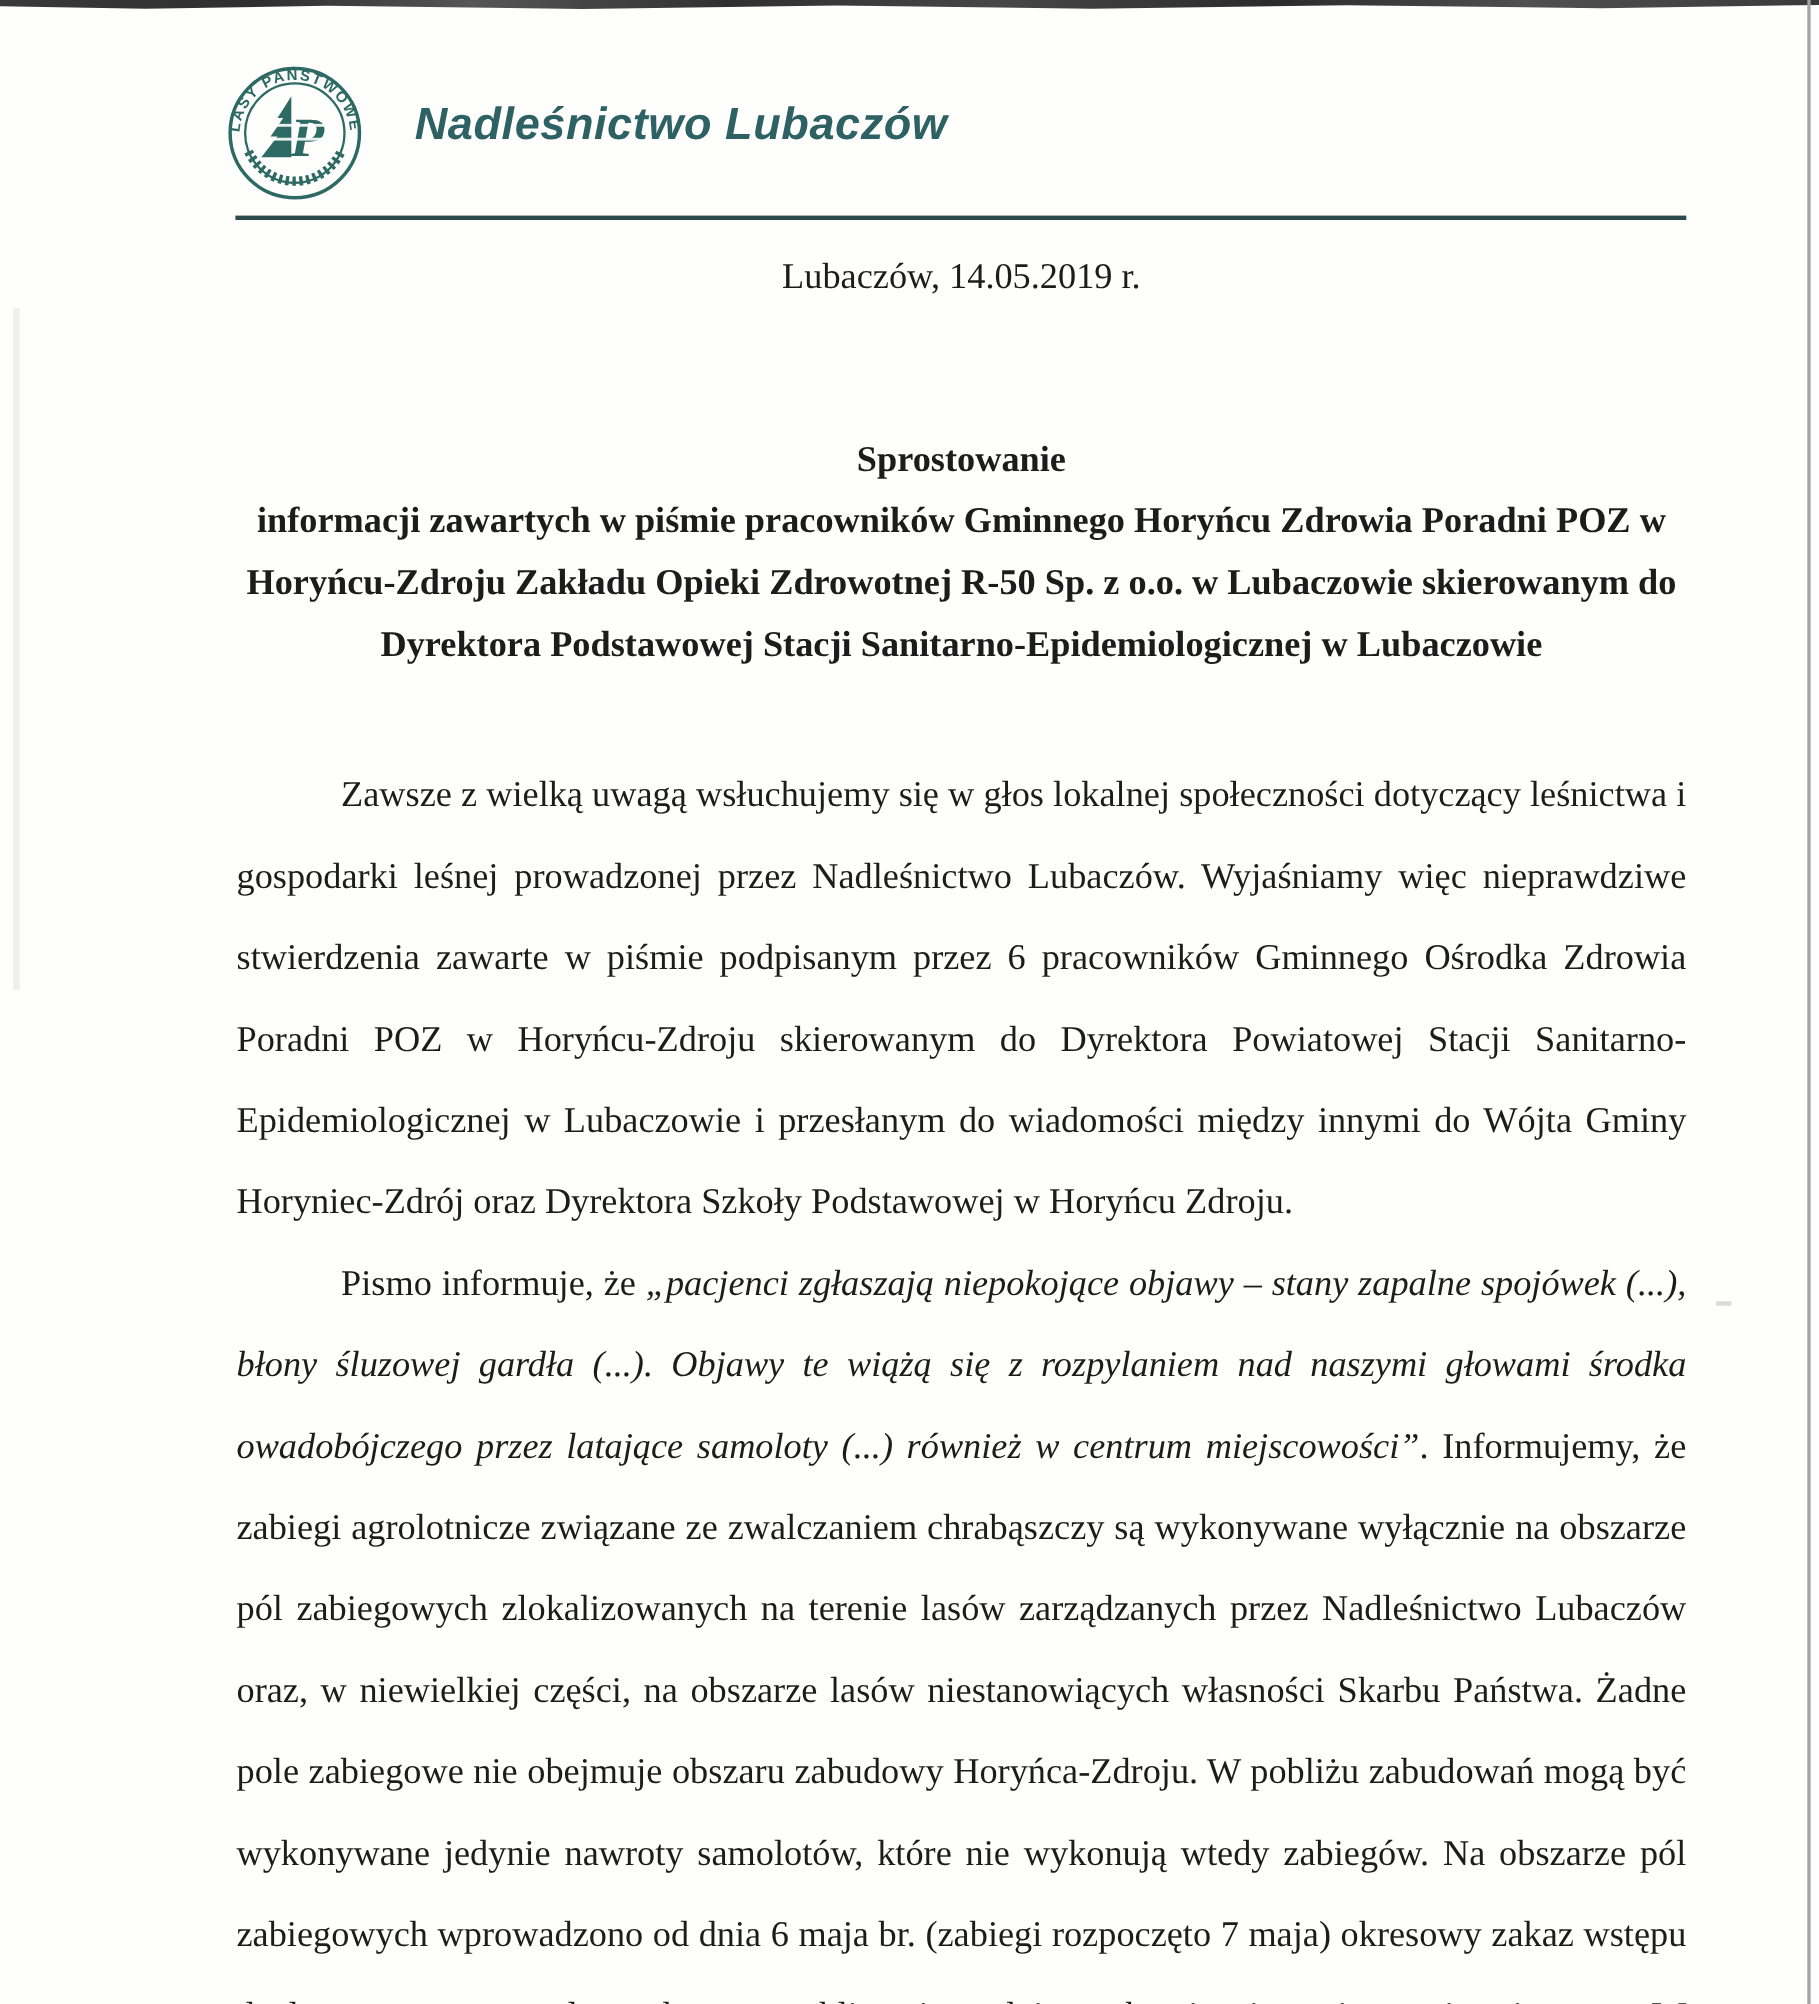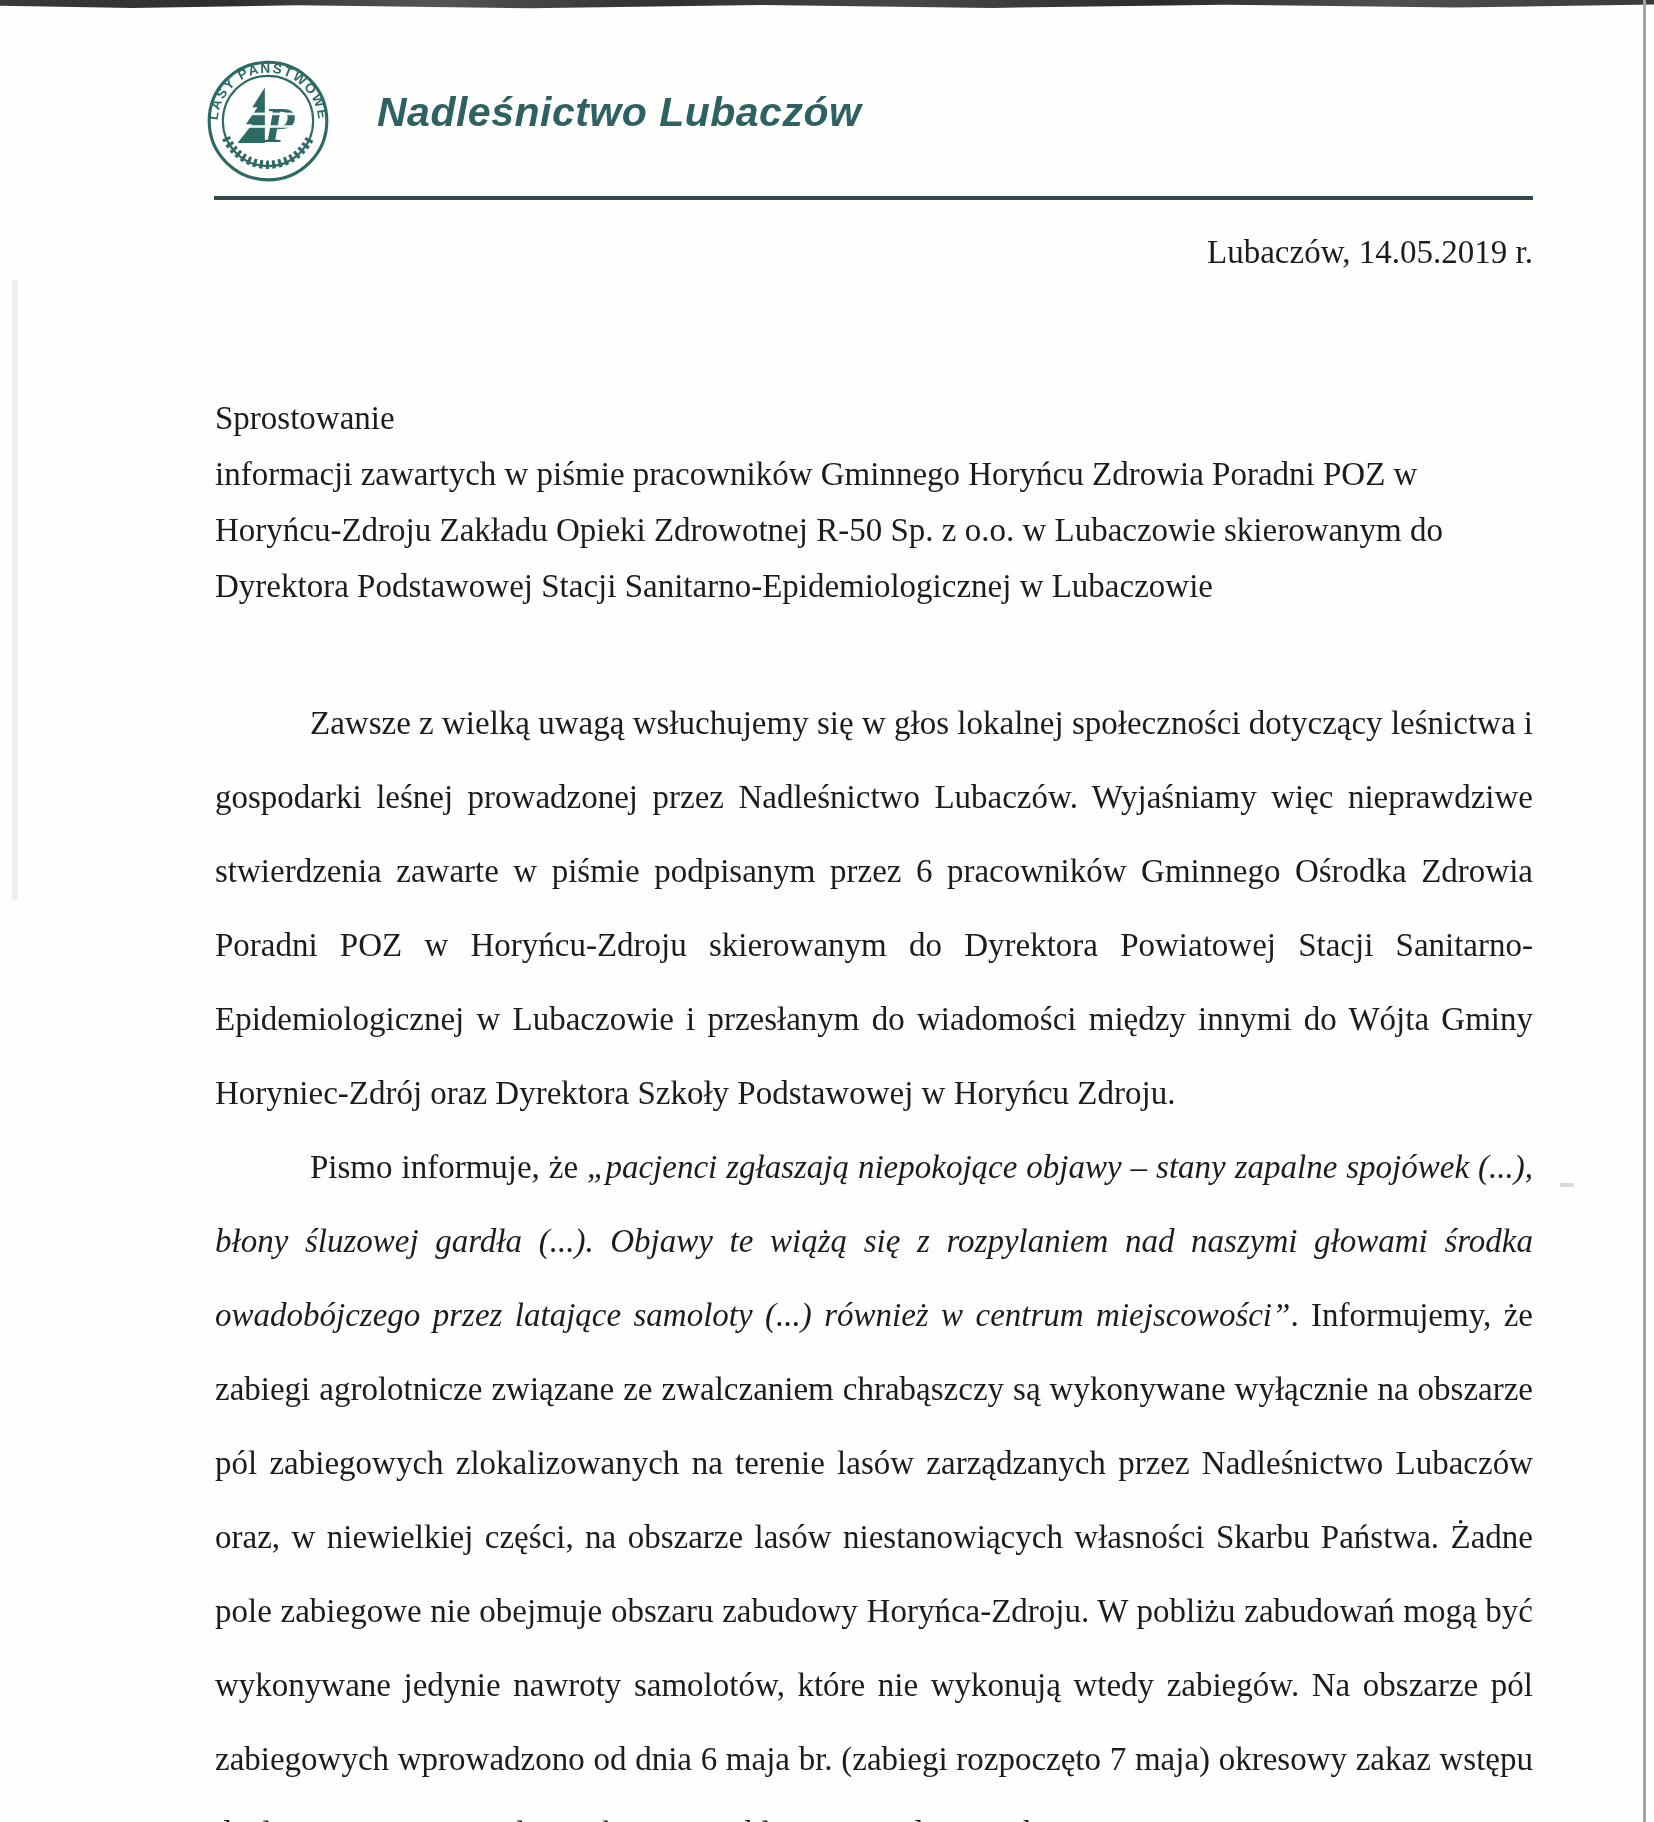--- a/index.html
+++ b/index.html
@@ -51,26 +51,28 @@
     position: absolute; left: 214px; top: 196px;
     width: 1319px; height: 4px;
     background: #2d4a4c;
   }
   
   .content {
     position: absolute; left: 215px; top: 230px; width: 1318px;
     font-size: 33px;
   }
   .date-line {
-    text-align: right;
+    text-align: center;
     line-height: 44px;
   }
   .title-block {
     margin-top: 116px;
+    text-align: center;
     line-height: 56px;
+    font-weight: bold;
   }
   .body-text {
     margin-top: 72px;
     text-align: justify;
     line-height: 74px;
   }
   .body-text p {
     margin: 0;
     text-indent: 95px;
   }

